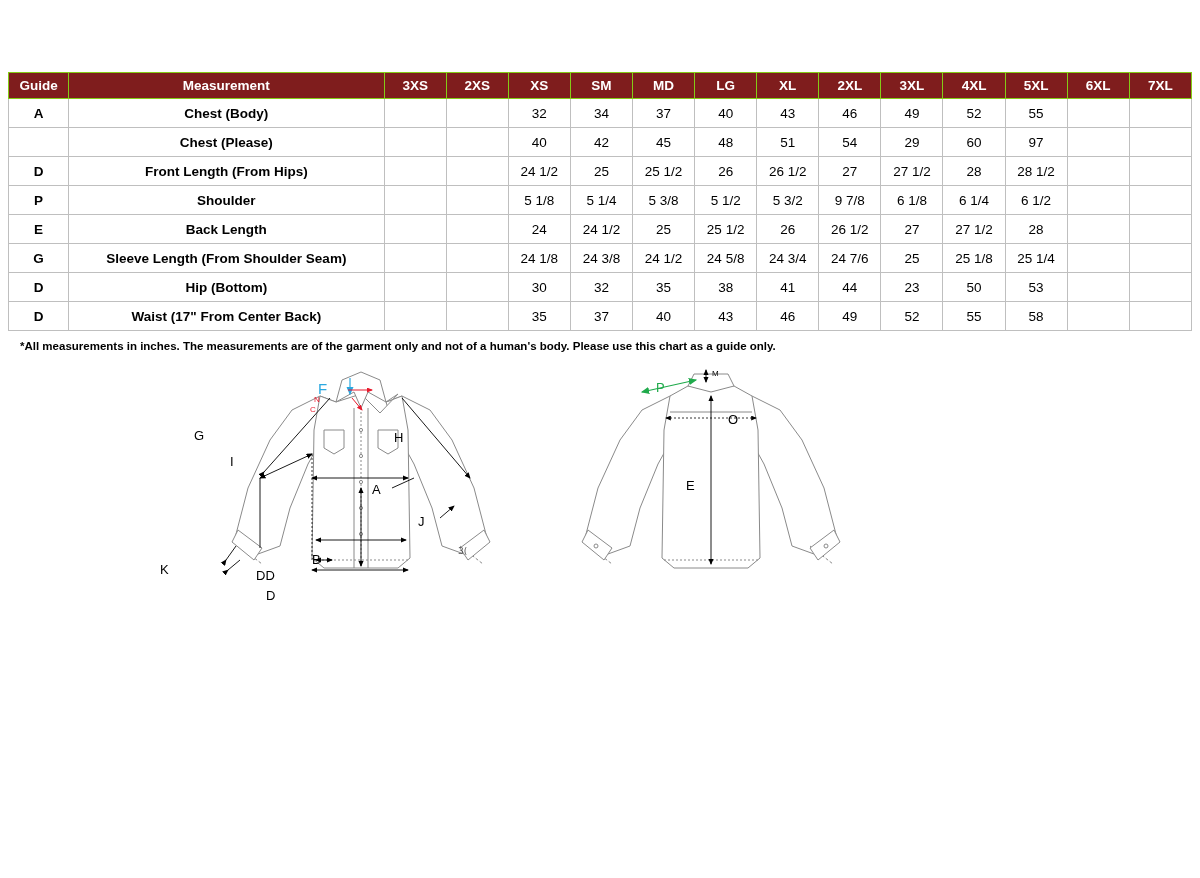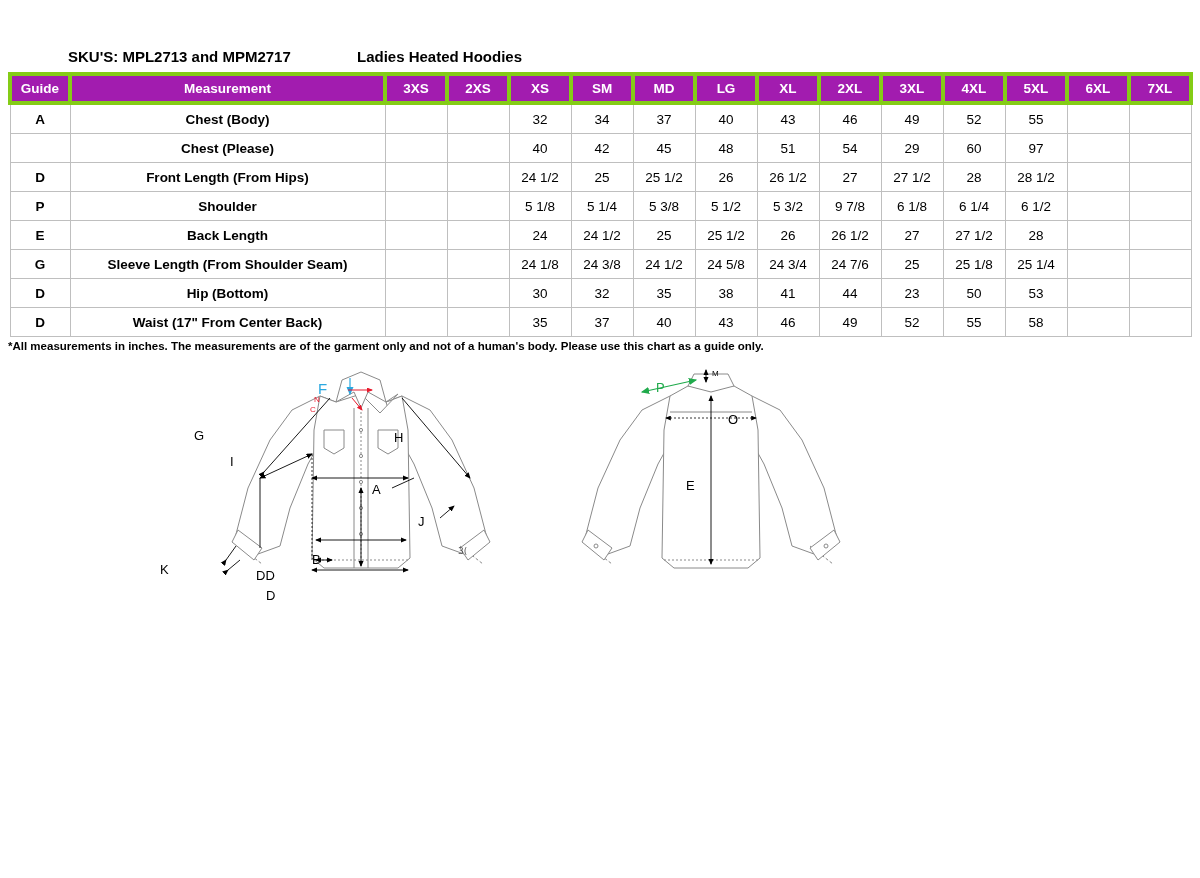--- a/index.html
+++ b/index.html
@@ -40,28 +40,28 @@
   .size-table {
     position: absolute;
     left: 8px;
     top: 72px;
     width: 1184px;
     border-collapse: collapse;
     table-layout: fixed;
     font-size: 13px;
   }
   .size-table th {
-    background: #a21caf;
+    background: #7f1d1d;
     color: #ffffff;
     font-weight: bold;
     font-size: 13.5px;
     height: 25px;
     padding: 0;
     text-align: center;
-    border: 4px solid #84cc16;
+    border: 1px solid #84cc16;
   }
   .size-table td {
     height: 28px;
     padding: 0;
     text-align: center;
     border: 1px solid #bfbfbf;
     font-size: 13.5px;
     background: #ffffff;
   }
   .size-table td.guide-cell {
@@ -70,21 +70,21 @@
   }
   .size-table td.measure-cell {
     font-weight: bold;
     width: 315px;
   }
   .size-table col.c-guide { width: 60px; }
   .size-table col.c-measure { width: 315px; }
   .size-table col.c-size { width: 62px; }
   .footnote {
     position: absolute;
-    left: 8px;
+    left: 20px;
     top: 340px;
     font-size: 11.5px;
     font-weight: bold;
     color: #000000;
   }
   
   .diagram {
     position: absolute;
     left: 140px;
     top: 368px;
@@ -93,24 +93,20 @@
   }
   .diagram svg {
     display: block;
   }
 </style>
 </head>
 <body>
 
 <div class="page">
 
-  <div class="doc-header">
-    <span class="sku">SKU'S: MPL2713 and MPM2717</span>
-    <span class="product">Ladies Heated Hoodies</span>
-  </div>
 
   <table class="size-table">
     <colgroup>
       <col class="c-guide">
       <col class="c-measure">
       <col class="c-size">
         <col class="c-size">
         <col class="c-size">
         <col class="c-size">
       <col class="c-size">

